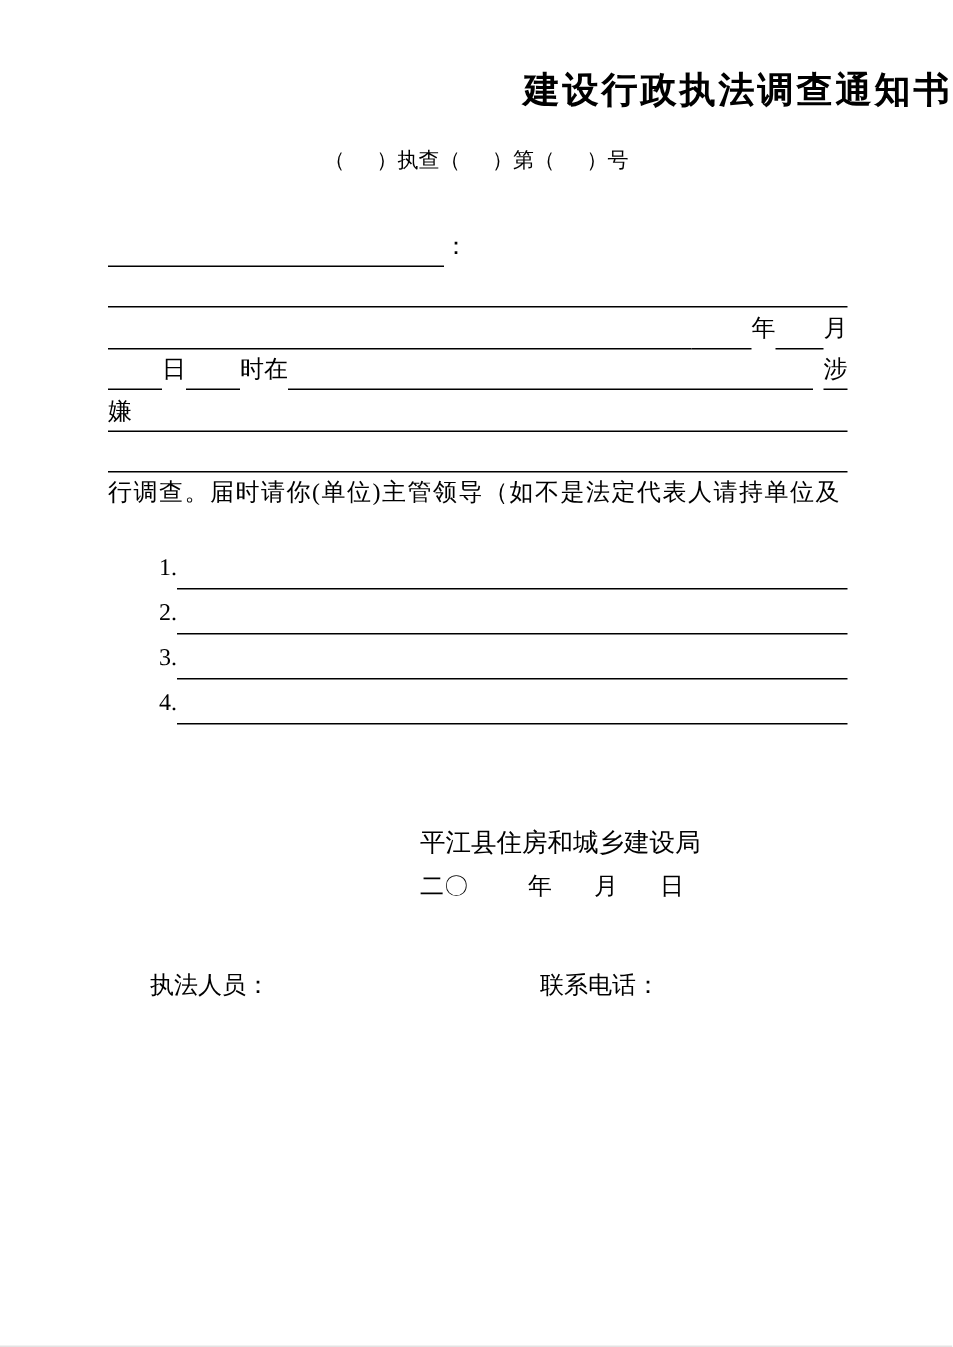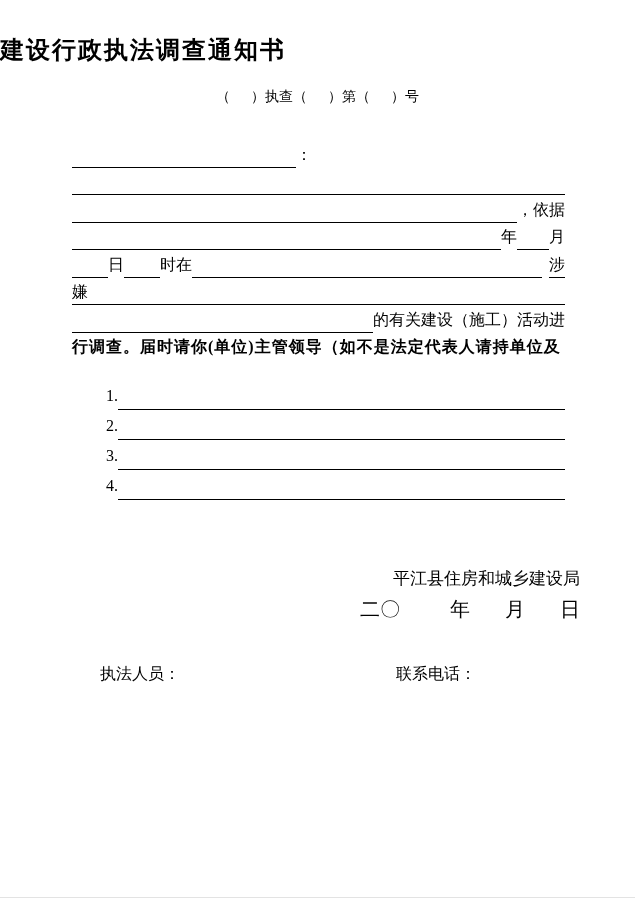--- a/index.html
+++ b/index.html
@@ -7,43 +7,43 @@
   body {
     width:635px; height:898px;
     font-family:"Liberation Serif","DejaVu Serif",serif;
     color:#000;
   }
   .page {
     position:relative; width:635px; height:898px; overflow:hidden;
     background:#fff; border-bottom:1px solid #e3e3e3;
   }
   .title {
-    padding-top:34px; text-align:left;
+    padding-top:44px; text-align:right;
     font-size:24px; font-weight:bold; letter-spacing:2px;
   }
   .docnum {
     margin-top:22px; text-align:center; font-size:14px; white-space:pre;
   }
   .content { margin:34px 70px 0 72px; font-size:16px; }
   .line { display:flex; align-items:flex-end; height:27.5px; }
   .line .txt { line-height:26px; white-space:pre; flex:0 0 auto; }
   .blank { flex:0 0 auto; height:26px; border-bottom:1px solid #000; }
   .grow { flex:1 1 auto; }
   .sp { flex:0 0 auto; height:26px; }
   .ul { border-bottom:1px solid #000; height:26px; }
   .textline { line-height:27.5px; height:27.5px; white-space:pre; }
-  .wide { letter-spacing:1px;font-weight:bold; }
+  .wide { letter-spacing:1px; }
   .list { margin-top:20px; }
   .item { display:flex; align-items:flex-end; height:30px; }
   .item .num { line-height:28px; flex:0 0 auto; }
   .item .blank { height:28px; }
-  .sig { margin-top:64px; margin-left:280px; width:300px; text-align:right; }
+  .sig { margin-top:64px; margin-left:280px; width:300px; text-align:left; }
   .sig .org { font-size:17px; line-height:30px; }
-  .sig .date { font-size:20px; line-height:30px; white-space:pre; }
-  .footer { display:flex; margin:40px 70px 0 72px; font-size:16px;gap:36px; }
+  .sig .date { font-size:16px; line-height:30px; white-space:pre; }
+  .footer { display:flex; margin:40px 70px 0 72px; font-size:16px; }
   .footer .officer { margin-left:28px; white-space:pre; }
   .footer .phone { margin-left:180px; white-space:pre;font-family:Liberation Mono, monospace; }
 </style>
 </head>
 <body>
 
 <div class="page">
 
   <div class="title">建设行政执法调查通知书</div>
 
@@ -54,24 +54,20 @@
     <div class="line">
       <span class="blank" style="width:224px"></span>
       <span class="txt">：</span>
     </div>
 
 
     <div class="line">
       <span class="blank grow"></span>
     </div>
 
-    <div class="line">
-      <span class="blank grow"></span>
-      <span class="txt">，依据</span>
-    </div>
 
     <div class="line">
       <span class="blank grow"></span>
       <span class="blank" style="width:40px"></span>
       <span class="txt">年</span>
       <span class="blank" style="width:32px"></span>
       <span class="txt">月</span>
     </div>
 
     <div class="line">
@@ -84,21 +80,20 @@
       <span class="txt ul">涉</span>
     </div>
 
     <div class="line">
       <span class="txt ul">嫌</span>
       <span class="blank grow"></span>
     </div>
 
     <div class="line">
       <span class="blank grow"></span>
-      <span class="txt">的有关建设（施工）活动进</span>
     </div>
 
     <div class="textline wide">行调查。届时请你(单位)主管领导（如不是法定代表人请持单位及</div>
 
 
     <div class="list">
       <div class="item">
         <span class="sp" style="width:34px"></span>
         <span class="num">1.</span>
         <span class="blank grow"></span>

